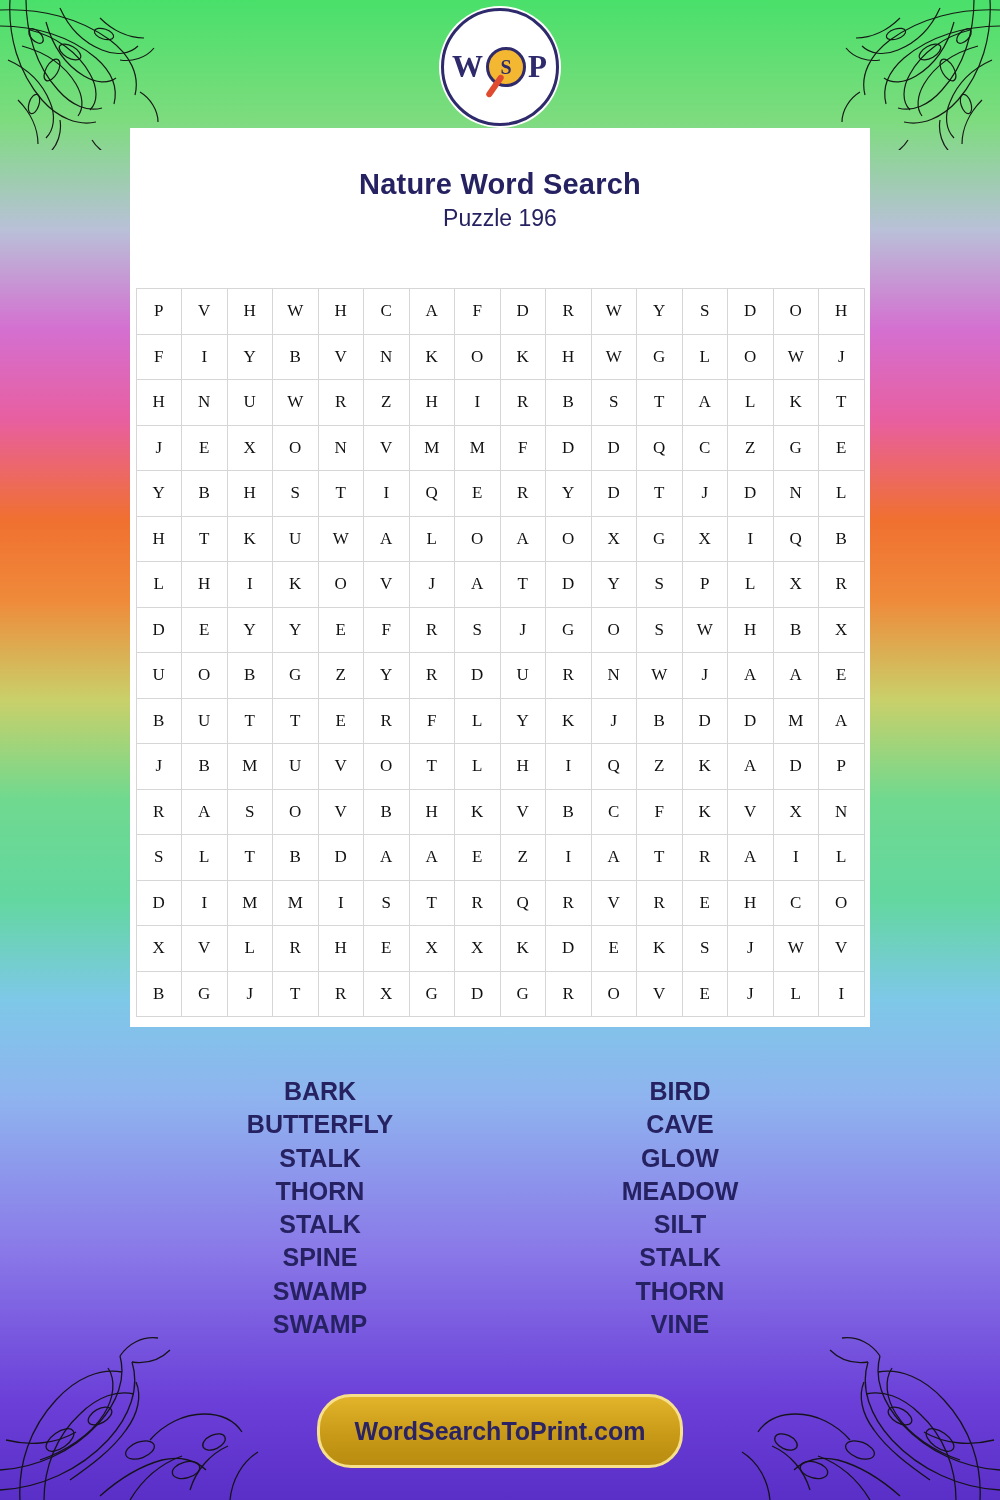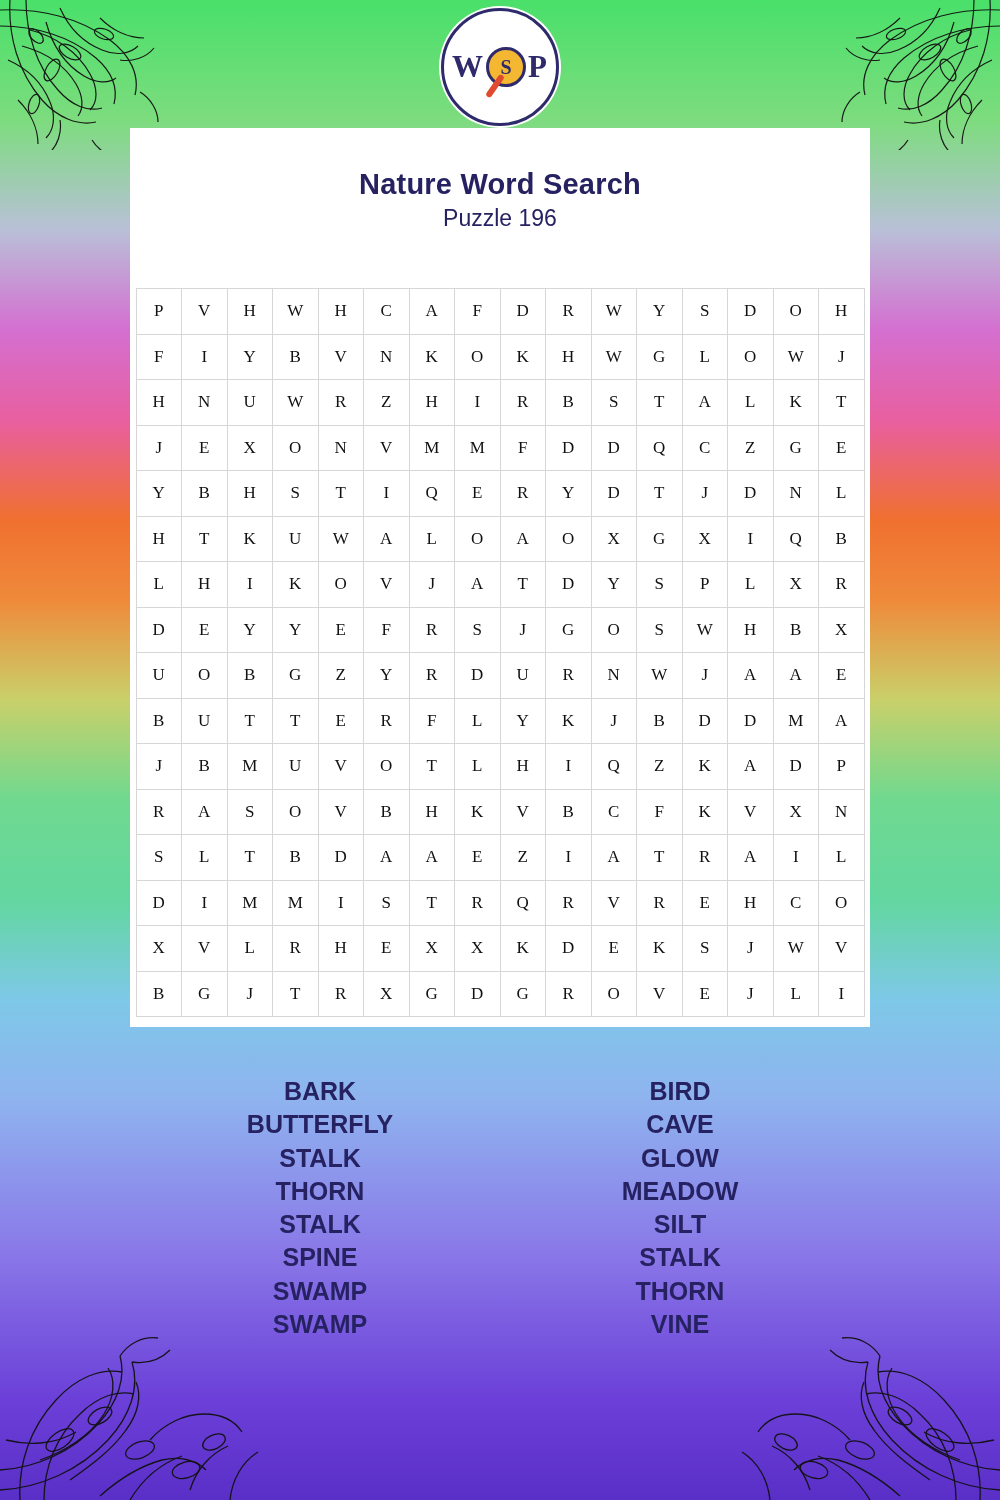--- a/index.html
+++ b/index.html
@@ -608,13 +608,16 @@
         <div class="word">GLOW</div>
         <div class="word">MEADOW</div>
         <div class="word">SILT</div>
         <div class="word">STALK</div>
         <div class="word">THORN</div>
         <div class="word">VINE</div>
       </div>
     </div>
   </div>
 
+  <div class="footer-btn">
+    <span>WordSearchToPrint.com</span>
+  </div>
 </div>
 
 </body></html>

